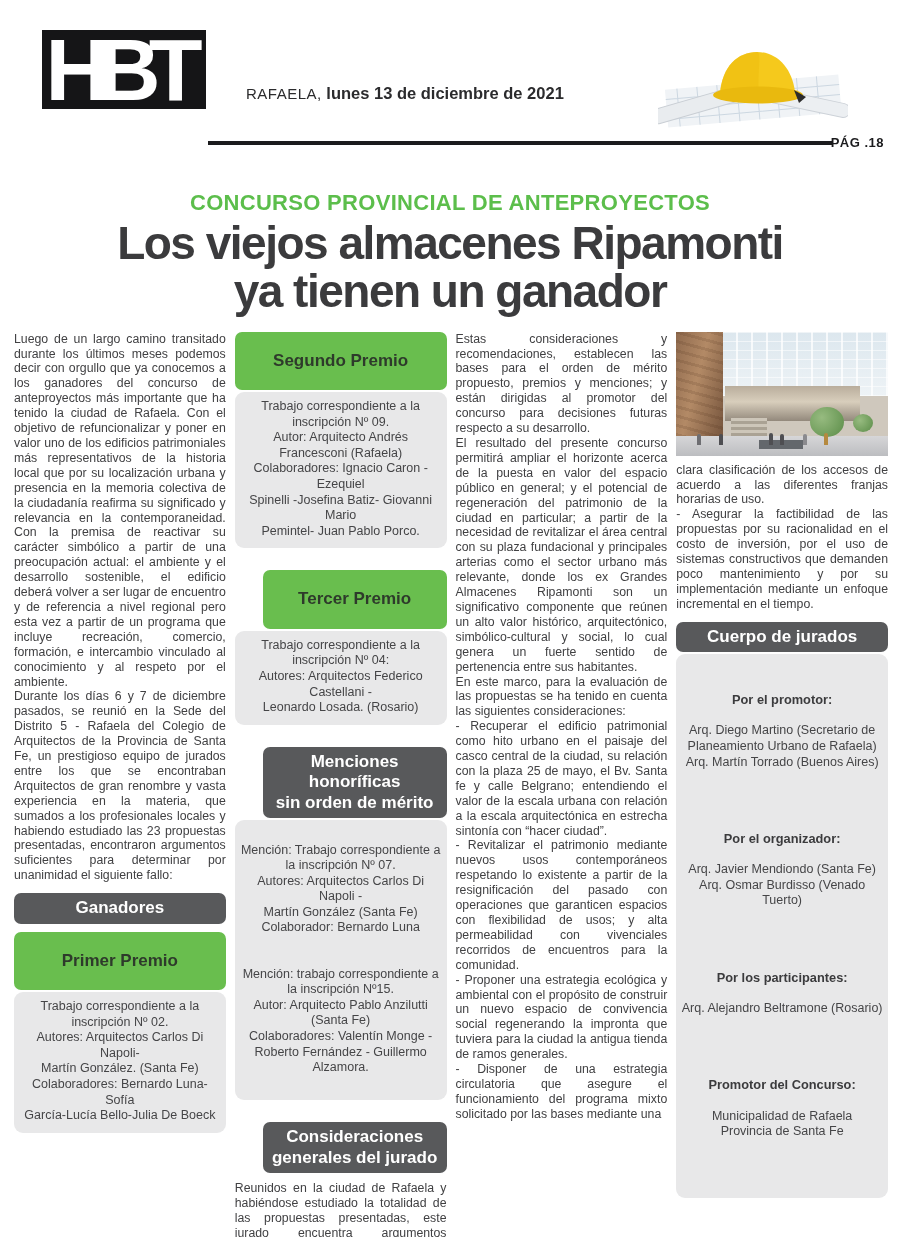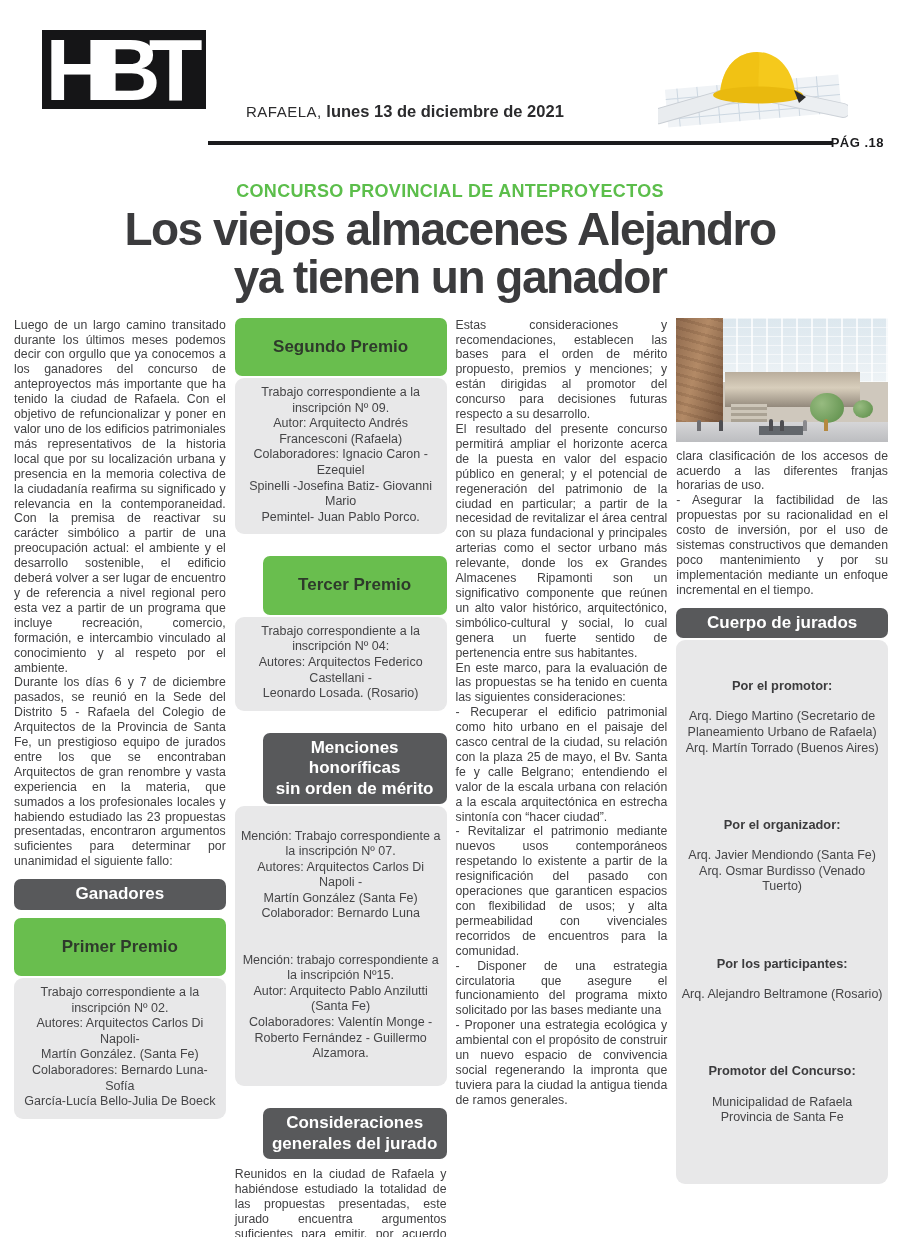--- a/index.html
+++ b/index.html
@@ -5,29 +5,29 @@
   * { margin:0; padding:0; box-sizing:border-box; }
   html,body { background:#ffffff; }
   body { font-family:"Liberation Sans", sans-serif; }
   .page { position:relative; width:900px; height:1237px; margin:0 auto; background:#fff; overflow:hidden; }
 
   
   .masthead { position:relative; height:150px; }
   .logo-box { position:absolute; left:42px; top:30px; width:164px; height:79px; background:#151517;
               display:flex; align-items:center; justify-content:center; overflow:hidden; }
   .logo-text { color:#fff; font-size:88px; font-weight:bold; letter-spacing:-12px; transform:translateX(-6px); }
-  .dateline { position:absolute; left:246px; top:102px; font-size:16.5px; color:#2b2b2d; white-space:nowrap; }
+  .dateline { position:absolute; left:246px; top:84px; font-size:16.5px; color:#2b2b2d; white-space:nowrap; }
   .dateline .city { font-weight:normal; font-size:15px; letter-spacing:.5px; }
   .dateline .date { font-weight:bold; }
   .hardhat { position:absolute; right:52px; top:36px; }
   .mast-rule { position:absolute; left:208px; right:68px; bottom:5px; height:4px; background:#1b1b1d; }
   .pag { position:absolute; right:16px; bottom:0; font-weight:bold; font-size:13px; color:#1b1b1d; letter-spacing:.5px; }
 
   
-  .kicker { text-align:center; margin-top:31px; color:#5CBE4B; font-weight:bold; font-size:18px; letter-spacing:.3px; }
+  .kicker { text-align:center; margin-top:40px; color:#5CBE4B; font-weight:bold; font-size:22px; letter-spacing:.3px; }
   .headline { text-align:center; margin-top:4px; color:#3b3b3d; font-weight:bold; font-size:46px;
               line-height:1.04; letter-spacing:-1.5px; }
 
   
   .columns { display:grid; grid-template-columns:repeat(4,1fr); gap:9px; margin:16px 12px 0 14px; min-height:714px; }
   .col { display:flex; flex-direction:column; }
   .body-text { font-size:12.3px; line-height:14.9px; color:#414143; text-align:justify; }
   .box-green { background:#69BE4E; border-radius:7px; padding:19px 3px; text-align:center;
                font-weight:bold; font-size:17px; color:#2e3a2b; line-height:1.2; white-space:pre-line; }
   .box-dark  { background:#58595B; border-radius:7px; padding:5px 3px; text-align:center;
@@ -108,21 +108,21 @@
           <path d="M136 54 l12 7 -7 6 z" fill="#2b2b2b"></path>
         </g>
       </svg>
     </div>
     <div class="mast-rule"></div>
     <div class="pag">PÁG .18</div>
   </header>
 
   <div class="kicker">CONCURSO PROVINCIAL DE ANTEPROYECTOS</div>
   <h1 class="headline">
-    <span>Los viejos almacenes Alejandro</span><br>
+    <span>Los viejos almacenes Ripamonti</span><br>
     <span>ya tienen un ganador</span>
   </h1>
 
   <main class="columns">
 
     <section class="col">
       <p class="body-text">Luego de un largo camino transitado durante los últimos meses podemos decir con orgullo que ya conocemos a los ganadores del concurso de anteproyectos más importante que ha tenido la ciudad de Rafaela. Con el objetivo de refuncionalizar y poner en valor uno de los edificios patrimoniales más representativos de la historia local que por su localización urbana y presencia en la memoria colectiva de la ciudadanía reafirma su significado y relevancia en la contemporaneidad. Con la premisa de reactivar su carácter simbólico a partir de una preocupación actual: el ambiente y el desarrollo sostenible, el edificio deberá volver a ser lugar de encuentro y de referencia a nivel regional pero esta vez a partir de un programa que incluye recreación, comercio, formación, e intercambio vinculado al conocimiento y al respeto por el ambiente.</p>
       <p class="body-text">Durante los días 6 y 7 de diciembre pasados, se reunió en la Sede del Distrito 5 - Rafaela del Colegio de Arquitectos de la Provincia de Santa Fe, un prestigioso equipo de jurados entre los que se encontraban Arquitectos de gran renombre y vasta experiencia en la materia, que sumados a los profesionales locales y habiendo estudiado las 23 propuestas presentadas, encontraron argumentos suficientes para determinar por unanimidad el siguiente fallo:</p>
       <div class="box-dark mt-sm">Ganadores</div>
       <div class="box-green after-dark">Primer Premio</div>
@@ -167,22 +167,22 @@
 generales del jurado</div>
       <p class="body-text after-dark">Reunidos en la ciudad de Rafaela y habiéndose estudiado la totalidad de las propuestas presentadas, este jurado encuentra argumentos suficientes para emitir, por acuerdo unánime de sus integrantes, las siguientes consideraciones y recomendaciones respecto al tema, y objetivos del concurso de referencia.</p>
     </section>
 
     <section class="col">
       <p class="body-text">Estas consideraciones y recomendaciones, establecen las bases para el orden de mérito propuesto, premios y menciones; y están dirigidas al promotor del concurso para decisiones futuras respecto a su desarrollo.</p>
       <p class="body-text">El resultado del presente concurso permitirá ampliar el horizonte acerca de la puesta en valor del espacio público en general; y el potencial de regeneración del patrimonio de la ciudad en particular; a partir de la necesidad de revitalizar el área central con su plaza fundacional y principales arterias como el sector urbano más relevante, donde los ex Grandes Almacenes Ripamonti son un significativo componente que reúnen un alto valor histórico, arquitectónico, simbólico-cultural y social, lo cual genera un fuerte sentido de pertenencia entre sus habitantes.</p>
       <p class="body-text">En este marco, para la evaluación de las propuestas se ha tenido en cuenta las siguientes consideraciones:</p>
       <p class="body-text">- Recuperar el edificio patrimonial como hito urbano en el paisaje del casco central de la ciudad, su relación con la plaza 25 de mayo, el Bv. Santa fe y calle Belgrano; entendiendo el valor de la escala urbana con relación a la escala arquitectónica en estrecha sintonía con “hacer ciudad”.</p>
       <p class="body-text">- Revitalizar el patrimonio mediante nuevos usos contemporáneos respetando lo existente a partir de la resignificación del pasado con operaciones que garanticen espacios con flexibilidad de usos; y alta permeabilidad con vivenciales recorridos de encuentros para la comunidad.</p>
+      <p class="body-text">- Proponer una estrategia ecológica y ambiental con el propósito de construir un nuevo espacio de convivencia social regenerando la impronta que tuviera para la ciudad la antigua tienda de ramos generales.</p>
       <p class="body-text">- Disponer de una estrategia circulatoria que asegure el funcionamiento del programa mixto solicitado por las bases mediante una</p>
-      <p class="body-text">- Proponer una estrategia ecológica y ambiental con el propósito de construir un nuevo espacio de convivencia social regenerando la impronta que tuviera para la ciudad la antigua tienda de ramos generales.</p>
     </section>
 
     <section class="col">
       <div class="render">
         <div class="r-sky"></div>
         <div class="r-right"></div>
         <div class="r-back"></div>
         <div class="r-stairs"></div>
         <div class="r-wall"></div>
         <div class="r-floor"></div>

